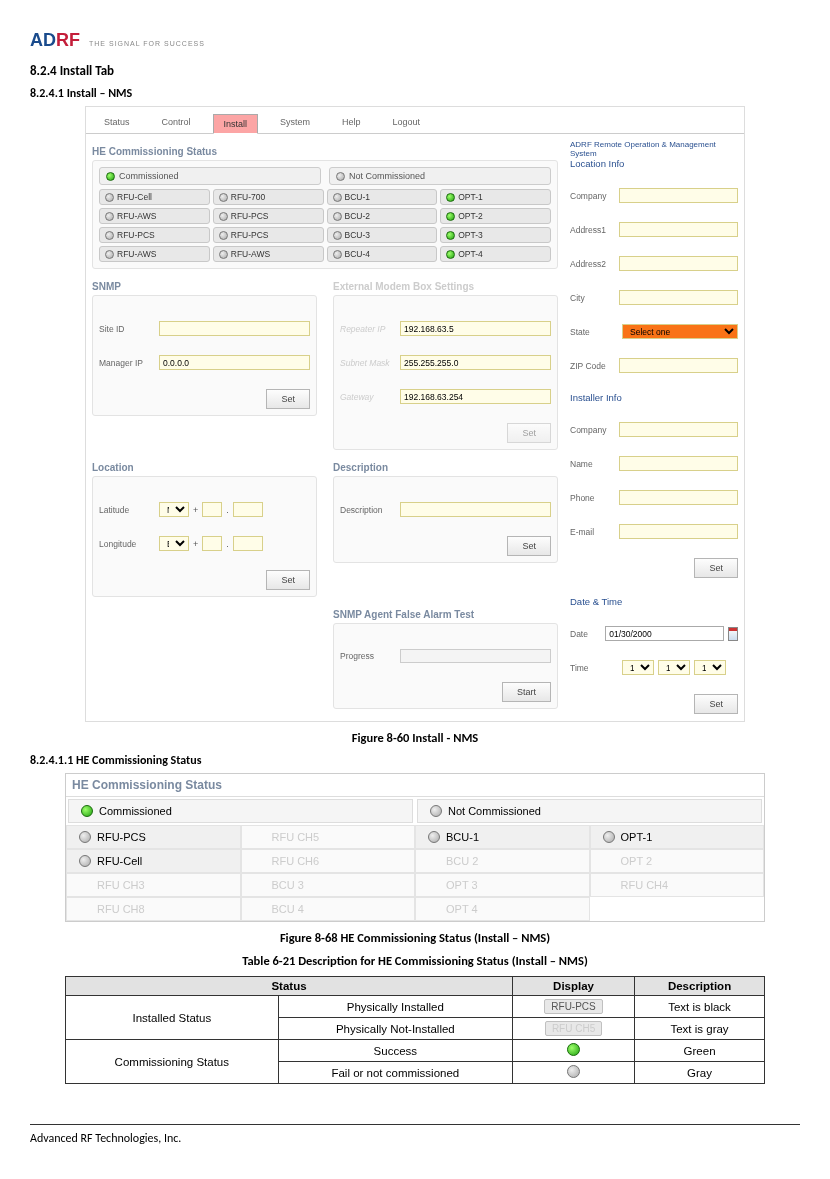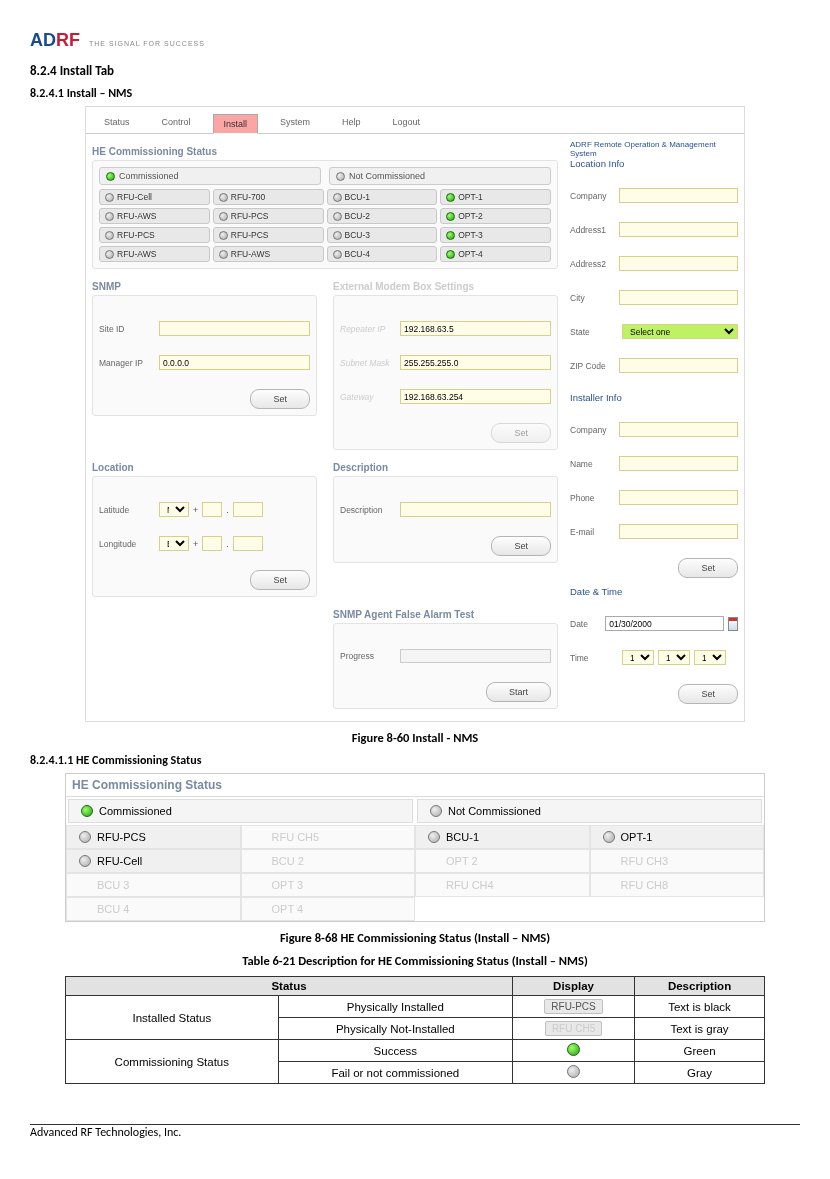--- a/index.html
+++ b/index.html
@@ -25,21 +25,21 @@
   .led { width: 9px; height: 9px; border-radius: 50%; display: inline-block; border: 1px solid #555; flex-shrink: 0; }
   .led.green { background: radial-gradient(circle at 35% 35%, #9dff6b, #1fa00f); border-color: #1a6b0d; }
   .led.gray { background: radial-gradient(circle at 35% 35%, #eee, #aaa); border-color: #777; }
   .pill-grid { display: grid; grid-template-columns: repeat(4, 1fr); gap: 3px; margin-top: 4px; }
   .pill { background: #e8e8e8; border: 1px solid #c8c8c8; border-radius: 3px; padding: 2px 5px; display: flex; align-items: center; gap: 3px; font-size: 8.5px; color: #333; }
   .panel-row { display: flex; gap: 16px; }
   .panel-row .panel { flex: 1; }
   .field-row { display: flex; align-items: center; margin: 19px 0; gap: 4px; }
   .field-row label { width: 56px; font-size: 8.5px; color: #666; }
   .field-row input, .field-row select { flex: 1; background: #fffde8; border: 1px solid #d8d08a; height: 15px; padding: 0 3px; font-size: 8.5px; }
-  .btn { display: inline-block; padding: 4px 22px; background: linear-gradient(#fdfdfd,#e7e7e7); border: 1px solid #b5b5b5; border-radius: 9px; font-size: 9px; color: #444; cursor: pointer; }
+  .btn { display: inline-block; padding: 4px 14px; background: linear-gradient(#fdfdfd,#e7e7e7); border: 1px solid #b5b5b5; border-radius: 0; font-size: 9px; color: #444; cursor: pointer; }
   .btn-row { text-align: right; margin-top: 4px; }
   .disabled-title { color: #ccc; }
   .disabled-panel label { color: #ccc; font-style: italic; }
   .right-title { color: #2a5090; font-weight: normal; font-size: 9.5px; margin-bottom: 3px; }
   .shot-right .field-row label { width: 48px; }
   .caption { text-align: center; font-weight: bold; font-size: 12.5px; margin: 8px 0; font-family: Calibri, Arial, sans-serif; }
   
   .screenshot2 { width: 700px; margin: 6px auto; border: 1px solid #ccc; background: #fff; font-size: 11px; }
   .s2-title { color: #7a8aa0; font-weight: bold; padding: 4px 6px; font-size: 12px; }
   .s2-status { display: flex; border-top: 1px solid #ddd; }
@@ -50,21 +50,21 @@
   .s2-cell.fade .led { opacity: 0; }
   .led.big { width: 12px; height: 12px; }
   
   .desc-table { width: 700px; margin: 4px auto 20px auto; border-collapse: collapse; font-size: 11.5px; }
   .desc-table th, .desc-table td { border: 1px solid #333; padding: 3px 8px; text-align: center; vertical-align: middle; }
   .desc-table th { background: #e2e2e2; font-weight: bold; }
   .desc-table .pill-sample { display: inline-block; background: #e8e8e8; border: 1px solid #c0c0c0; padding: 1px 6px; font-size: 10px; color: #555; border-radius: 2px; }
   .desc-table .pill-sample.fade { color: #ccc; }
   .led.md { width: 13px; height: 13px; }
   
-  .footer { border-top: 1px solid #333; margin-top: 40px; display: flex; justify-content: space-between; font-family: Calibri, Arial, sans-serif; font-size: 12px; }
+  .footer { border-top: 1px solid #333; margin-top: 40px; padding-top: 6px; display: flex; justify-content: space-between; font-family: Calibri, Arial, sans-serif; font-size: 12px; }
   .footer .page-num { flex: 1; text-align: center; }
   .footer .spacer { width: 200px; }
   .cal-icon { display:inline-block; width:14px; height:14px; background:linear-gradient(#fff,#cde); border:1px solid #888; position:relative; }
   .cal-icon::before { content:""; position:absolute; top:0; left:0; right:0; height:3px; background:#c33; }
 </style>
 </head>
 <body>
 
 <div class="page">
   <div class="logo">
@@ -265,21 +265,21 @@
         <div class="field-row">
             <label>Address2</label>
             <input style="">
           </div>
         <div class="field-row">
             <label>City</label>
             <input style="">
           </div>
         <div class="field-row">
             <label>State</label>
-            <select style="background:#bef264"><option>Select one</option></select>
+            <select style="background:#f97316"><option>Select one</option></select>
           </div>
         <div class="field-row">
             <label>ZIP Code</label>
             <input style="">
           </div>
 
         <div class="right-title" style="margin-top:14px">Installer Info</div>
         <div class="field-row">
             <label>Company</label>
             <input style="">
@@ -291,21 +291,21 @@
         <div class="field-row">
             <label>Phone</label>
             <input style="">
           </div>
         <div class="field-row">
             <label>E-mail</label>
             <input style="">
           </div>
         <div class="btn-row" style="margin-top:8px"><span class="btn">Set</span></div>
 
-        <div class="right-title" style="margin-top:8px">Date &amp; Time</div>
+        <div class="right-title" style="margin-top:18px">Date &amp; Time</div>
         <div class="field-row">
             <label>Date</label>
             <input style="background: rgb(255, 255, 255); border: 1px solid rgb(170, 170, 170);" value="01/30/2000">
             <span class="cal-icon"></span>
           </div>
         <div class="field-row">
             <label>Time</label>
           <select style="width:32px;flex:none"><option>15</option></select>
           <select style="width:32px;flex:none"><option>19</option></select>
           <select style="width:32px;flex:none"><option>13</option></select>
@@ -344,20 +344,24 @@
           <span class="led gray big"></span>
           <span>BCU-1</span>
         </div>
         <div class="s2-cell">
           <span class="led gray big"></span>
           <span>OPT-1</span>
         </div>
         <div class="s2-cell">
           <span class="led gray big"></span>
           <span>RFU-Cell</span>
+        </div>
+        <div class="s2-cell fade">
+          <span class="led gray big"></span>
+          <span>RFU CH6</span>
         </div>
         <div class="s2-cell fade">
           <span class="led gray big"></span>
           <span>BCU 2</span>
         </div>
         <div class="s2-cell fade">
           <span class="led gray big"></span>
           <span>OPT 2</span>
         </div>
         <div class="s2-cell fade">

